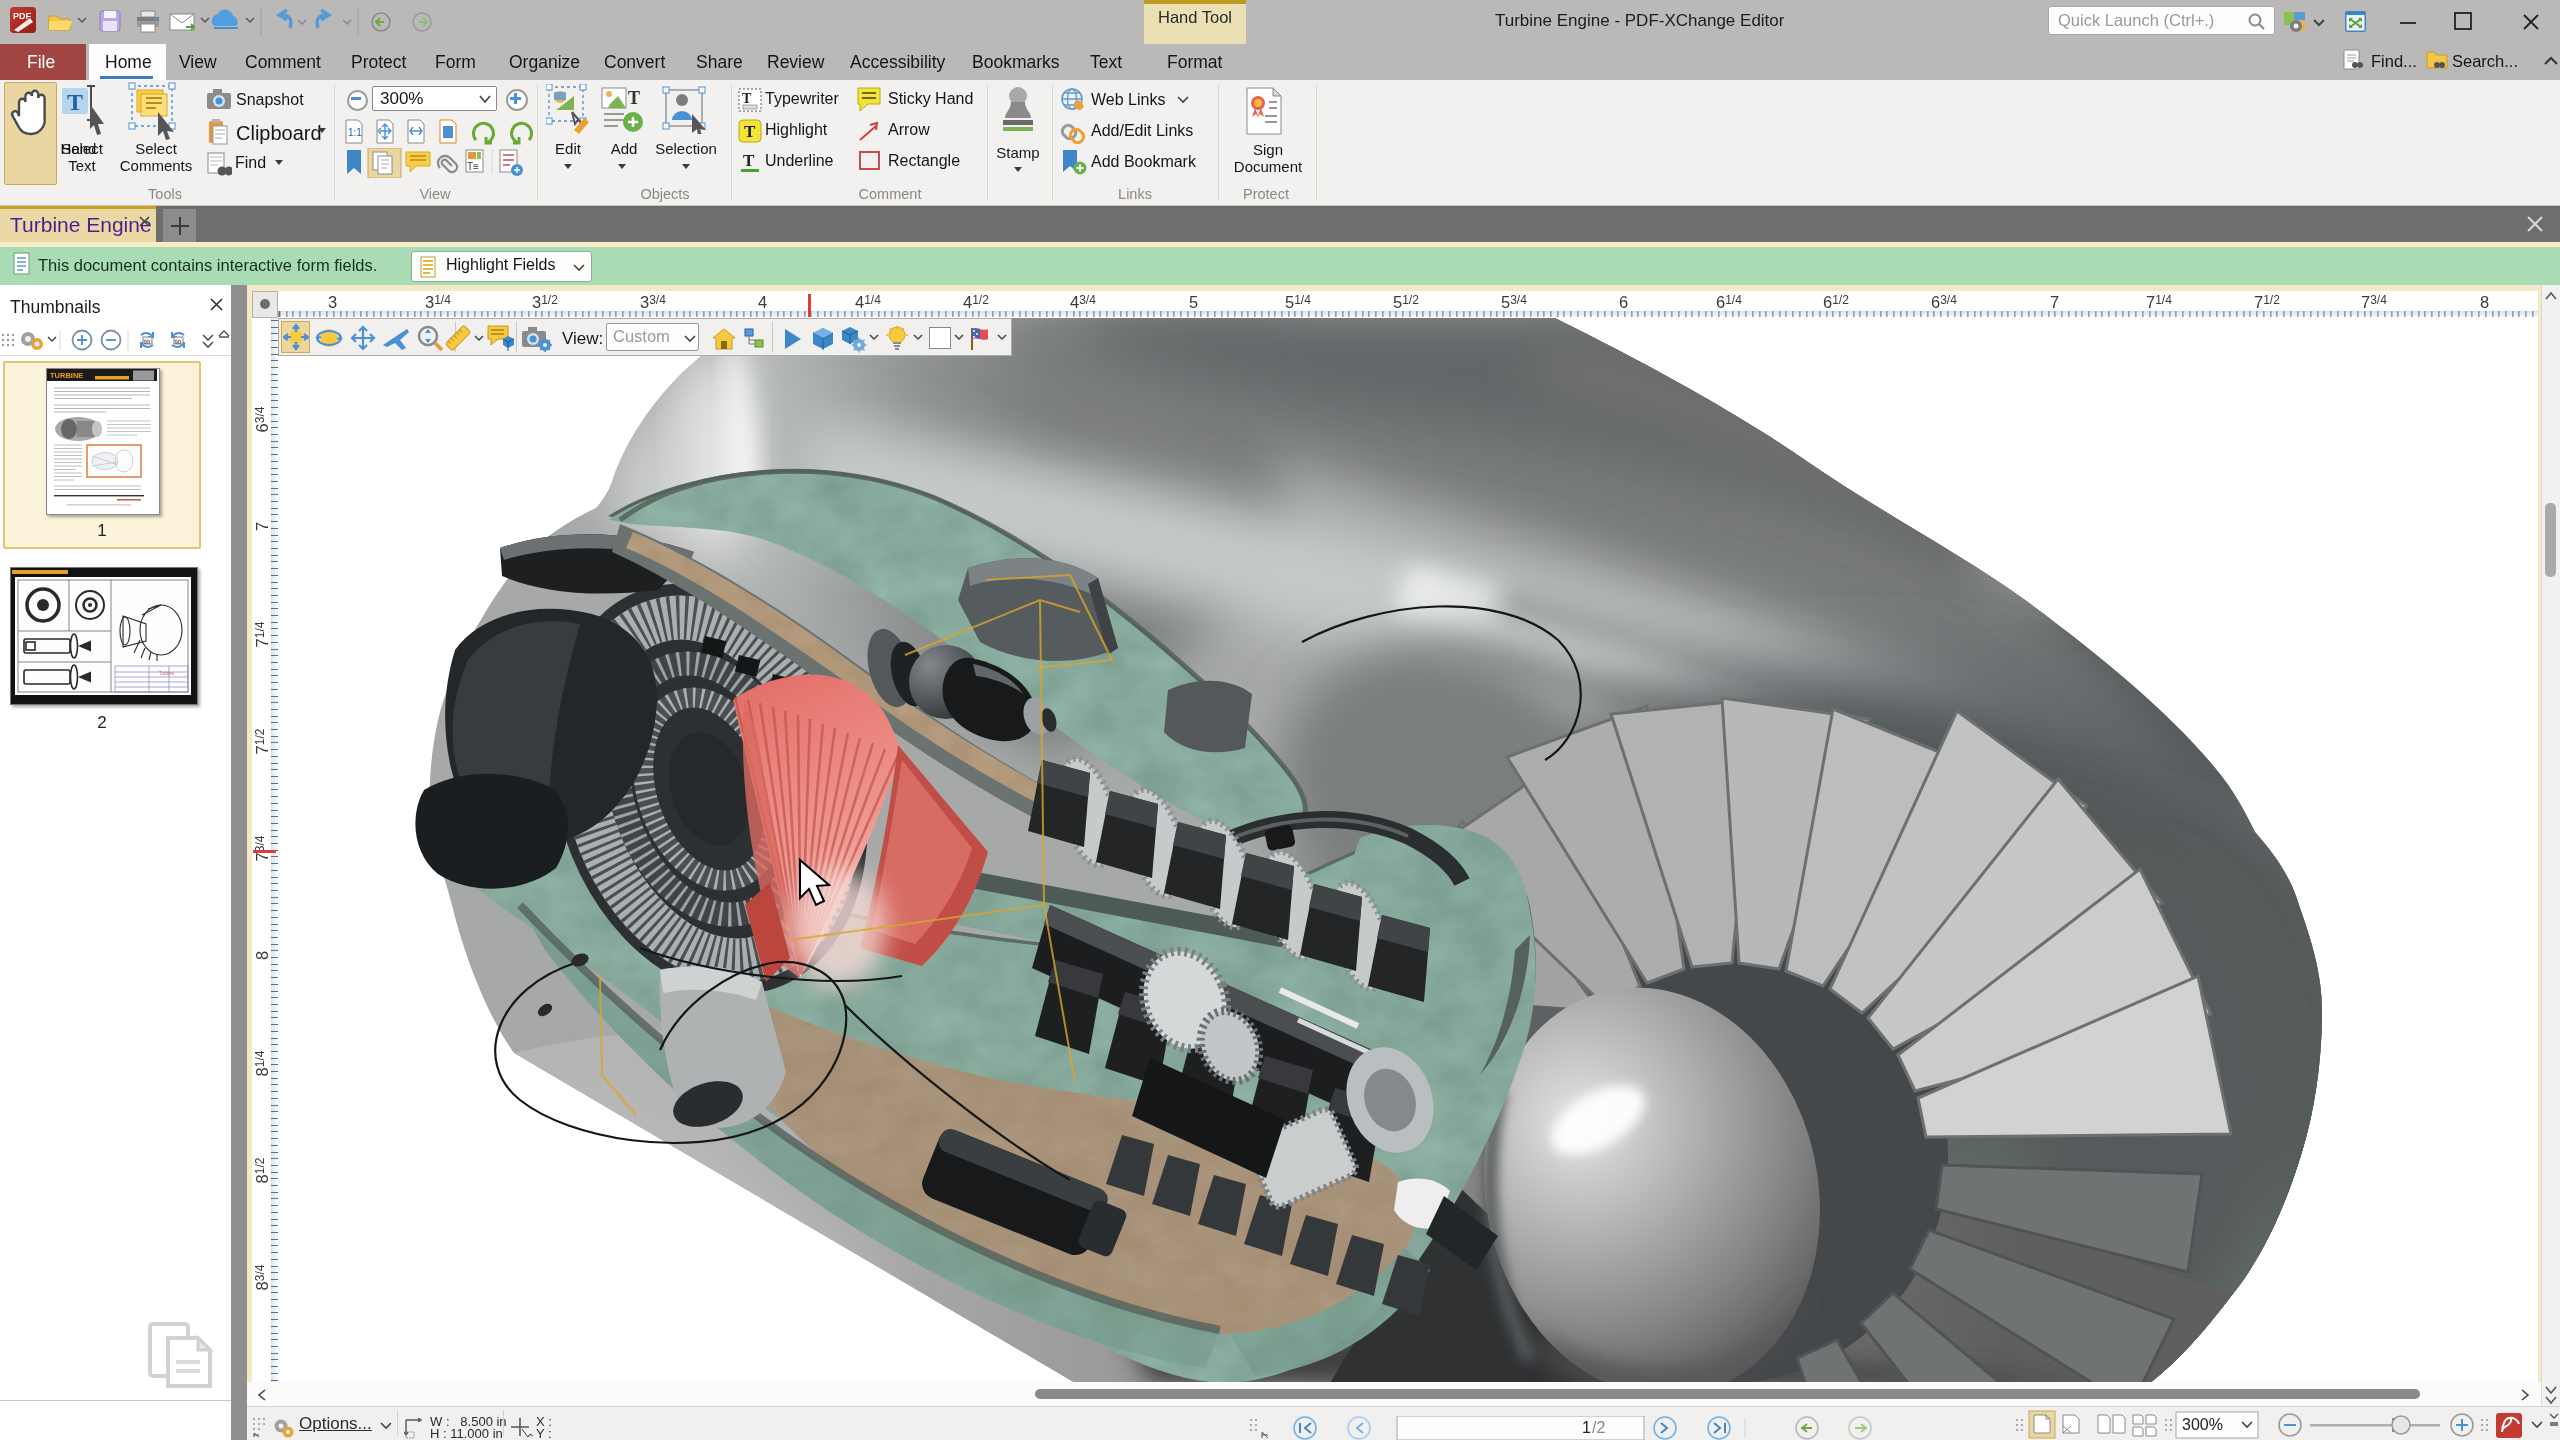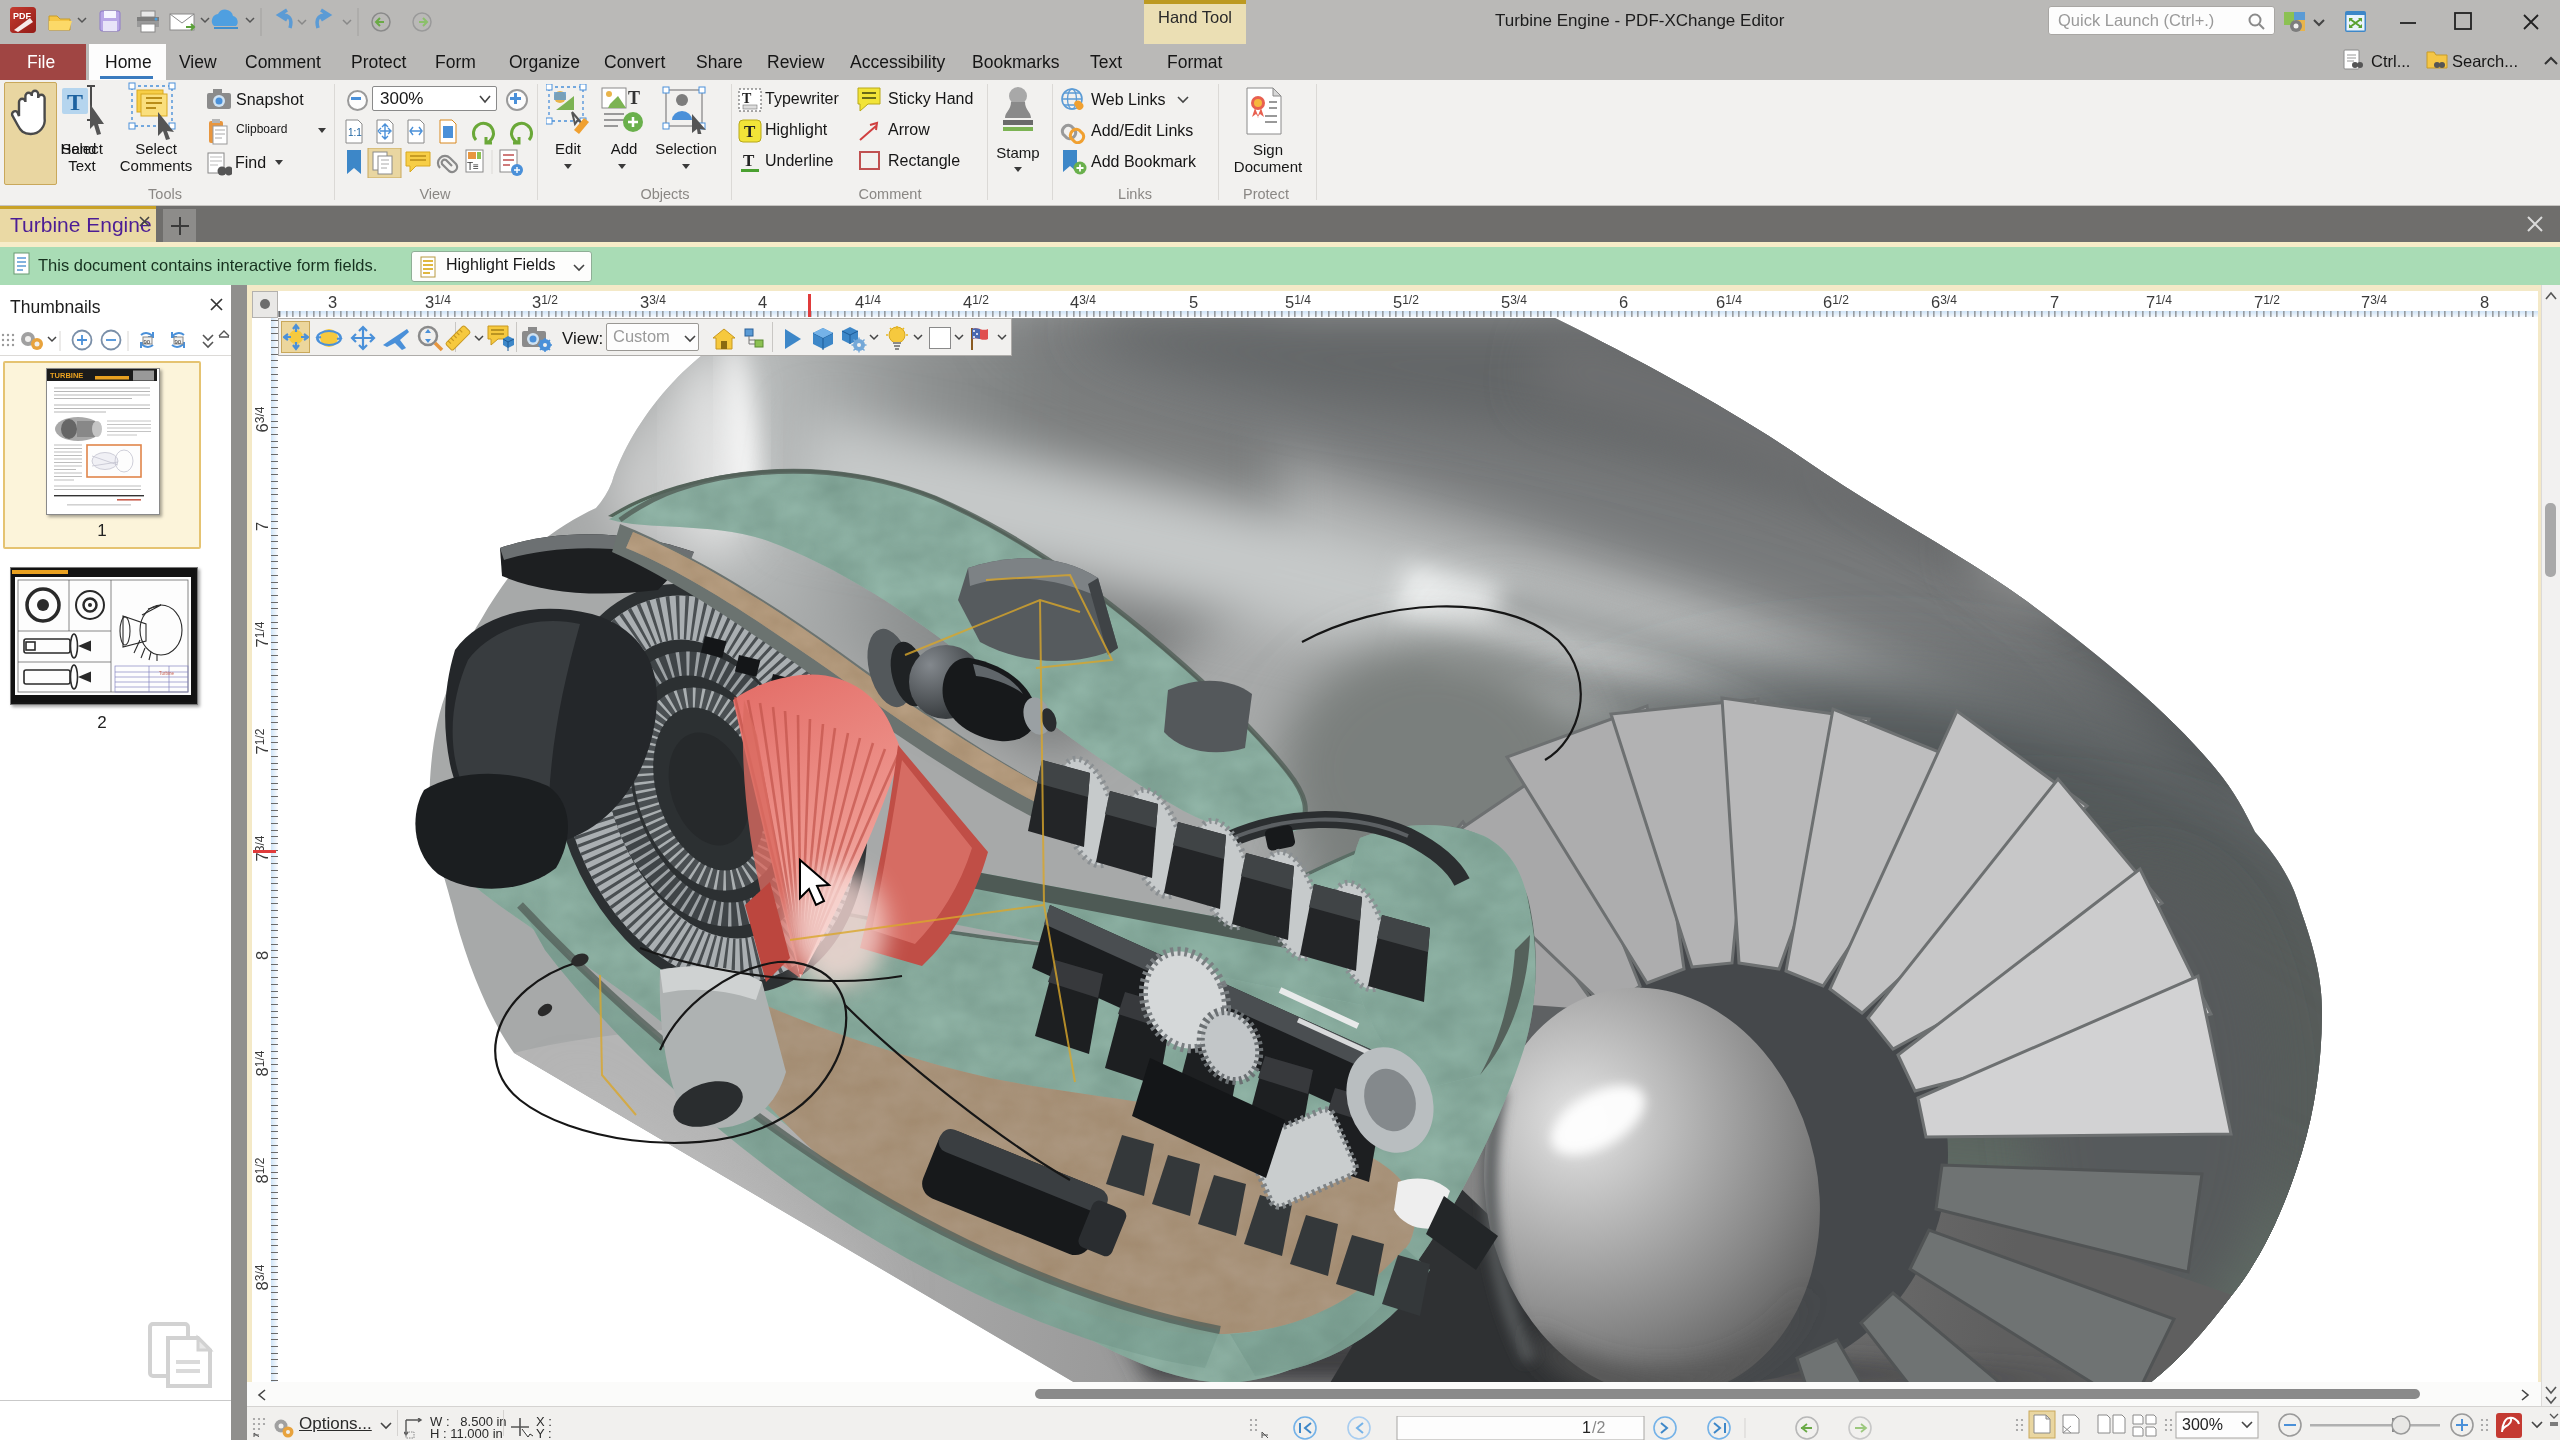--- a/index.html
+++ b/index.html
@@ -141,21 +141,21 @@
  <rect x="4" y="2" width="15" height="19" rx="1" fill="#fff" stroke="#8a8a8a"></rect>
  <line x1="7" y1="7" x2="16" y2="7" stroke="#999"></line>
     <line x1="7" y1="10" x2="16" y2="10" stroke="#999"></line>
     <line x1="7" y1="13" x2="14" y2="13" stroke="#999"></line>
  <circle cx="15" cy="17" r="3" fill="#555"></circle>
     <circle cx="20" cy="17" r="3" fill="#555"></circle>
  <path d="M87 4 h7 l2 3 h11 v13 h-20 z" fill="#f5c646" stroke="#c79b28"></path>
  <circle cx="97" cy="17" r="3" fill="#555"></circle>
     <circle cx="102" cy="17" r="3" fill="#555"></circle>
 </svg>
-<div class="abs" style="left:2371px;top:52px;font-size:16.5px;color:#161616;">Ctrl...</div>
+<div class="abs" style="left:2371px;top:52px;font-size:16.5px;color:#161616;">Find...</div>
 <div class="abs" style="left:2452px;top:52px;font-size:16.5px;color:#161616;">Search...</div>
 <svg class="abs" style="left:2543px;top:55px;" width="16" height="14">
     <path d="M2 9 l6 -6 l6 6" stroke="#333" stroke-width="2" fill="none"></path>
   </svg>
 <div class="abs" id="ribbon"></div>
 
 <div class="abs" style="left:4px;top:82px;width:53px;height:103px;background:#e9d6a1;border:1px solid #c9a85b;border-radius:2px;box-sizing:border-box;"></div>
 <svg class="abs" style="left:10px;top:88px;" width="42" height="50" viewBox="0 0 42 50">
  <path d="M9 28 V14 a3.2 3.2 0 0 1 6.4 0 V8 a3.2 3.2 0 0 1 6.4 0 V6 a3.2 3.2 0 0 1 6.4 0 V10 a3.2 3.2 0 0 1 6.4 0 V30 a14 14 0 0 1 -14 16 c-7 0 -10 -3 -13 -9 l-5 -9 a3 3 0 0 1 5 -3.5 z" fill="#fff" stroke="#4a4a4a" stroke-width="2.4"></path>
 </svg>
@@ -187,21 +187,21 @@
  <rect x="3" y="34" width="14" height="22" rx="2" fill="#e8963e"></rect>
     <rect x="6" y="32" width="8" height="4" fill="#b5b5b5"></rect>
  <rect x="7" y="39" width="14" height="18" fill="#fff" stroke="#999"></rect>
  <path d="M9 43 h10 m-10 4 h10 m-10 4 h7" stroke="#aaa"></path>
  <rect x="2" y="66" width="16" height="20" fill="#fff" stroke="#888"></rect>
  <path d="M4 70 h12 m-12 4 h12 m-12 4 h8" stroke="#bbb"></path>
  <circle cx="16" cy="84" r="4.5" fill="#555"></circle>
     <circle cx="23" cy="84" r="4.5" fill="#555"></circle>
 </svg>
 <div class="abs" style="left:236px;top:91px;font-size:16px;color:#161616;">Snapshot</div>
-<div class="abs" style="left:236px;top:122px;font-size:12px;color:#161616;">Clipboard</div>
+<div class="abs" style="left:236px;top:122px;font-size:20px;color:#161616;">Clipboard</div>
 <div class="abs caret" style="left:318px;top:128px;"></div>
 <div class="abs" style="left:235px;top:154px;font-size:16px;color:#161616;">Find</div>
 <div class="abs caret" style="left:275px;top:160px;"></div>
 <div class="abs grplabel" style="left:100px;width:130px;">Tools</div>
 <div class="abs rsep" style="left:334px;"></div>
 
 <div class="abs circbtn" style="left:347px;top:90px;width:17px;height:17px;"></div>
 <div class="abs" style="left:351px;top:97px;width:10px;height:3px;background:#4a90d9;"></div>
 <div class="abs" style="left:372px;top:86px;width:125px;height:25px;background:#fff;border:1px solid #8a8a8a;border-radius:2px;box-sizing:border-box;"></div>
 <div class="abs" style="left:380px;top:89px;font-size:17px;color:#161616;">300%</div>

